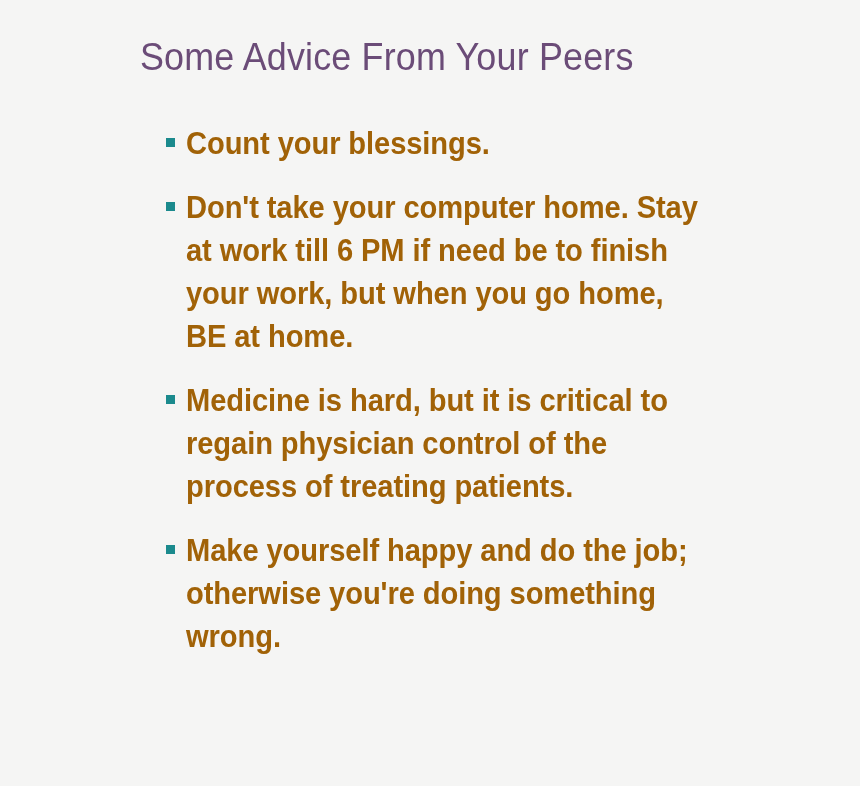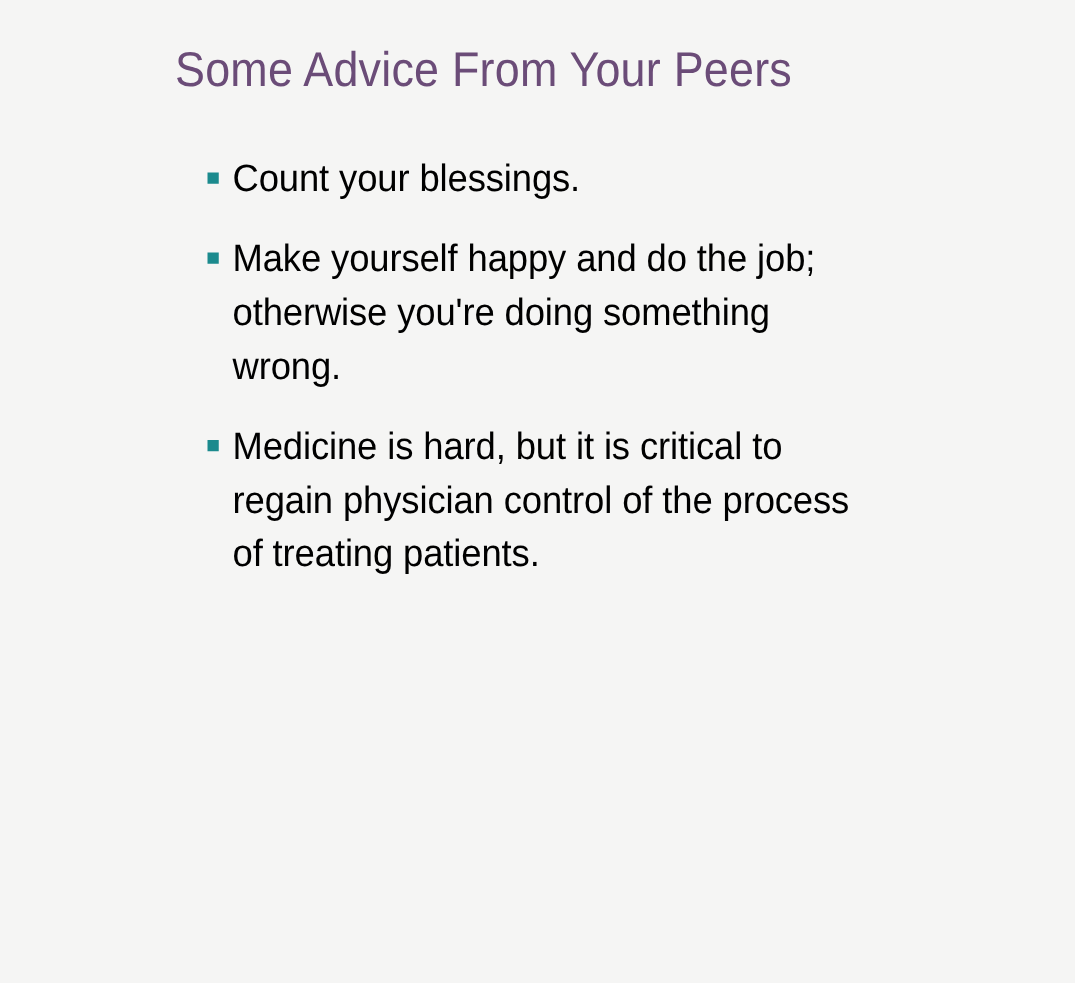--- a/index.html
+++ b/index.html
@@ -47,24 +47,24 @@
     width: 566px;
     margin: 0;
     padding: 0;
     list-style: none;
   }
 
   .bullet-item {
     position: relative;
     margin: 0 0 21px 0;
     padding: 0 0 0 20px;
-    color: #000000;
+    color: #a16207;
     font-family: "Liberation Sans Narrow", "Liberation Sans", "DejaVu Sans Condensed", "DejaVu Sans", sans-serif;
     font-size: 30.5px;
-    font-weight: 400;
+    font-weight: 700;
     line-height: 43px;
     letter-spacing: -0.1px;
   }
 
   .bullet-item:last-child {
     margin-bottom: 0;
   }
 
   .bullet-marker {
     position: absolute;
@@ -90,26 +90,30 @@
   <h1 class="slide-title">Some Advice From Your Peers</h1>
 
   <ul class="bullet-list">
 
     <li class="bullet-item">
       <span class="bullet-marker"></span>
       <span class="bullet-text">Count your blessings.</span>
     </li>
 
 
-
     <li class="bullet-item">
       <span class="bullet-marker"></span>
-      <span class="bullet-text">Make yourself happy and do the job; otherwise you're doing something wrong.</span>
+      <span class="bullet-text">Don't take your computer home. Stay at work till 6 PM if need be to finish your work, but when you go home, BE at home.</span>
     </li>
 
     <li class="bullet-item">
       <span class="bullet-marker"></span>
       <span class="bullet-text">Medicine is hard, but it is critical to regain physician control of the process of treating patients.</span>
     </li>
 
+    <li class="bullet-item">
+      <span class="bullet-marker"></span>
+      <span class="bullet-text">Make yourself happy and do the job; otherwise you're doing something wrong.</span>
+    </li>
+
   </ul>
 
 </div>
 
 </body></html>

